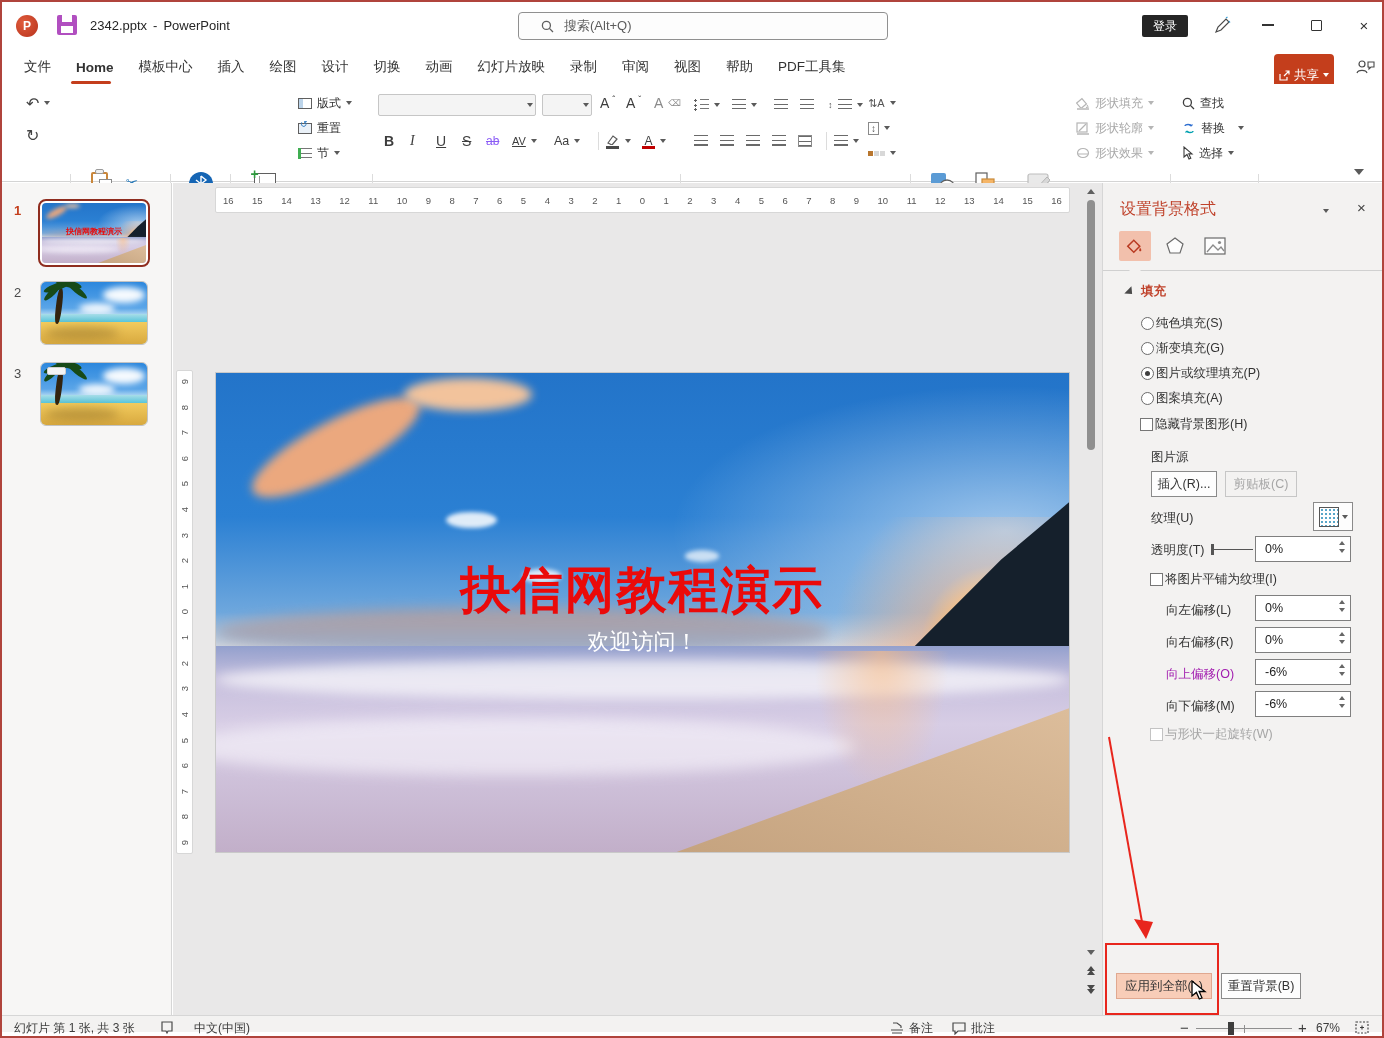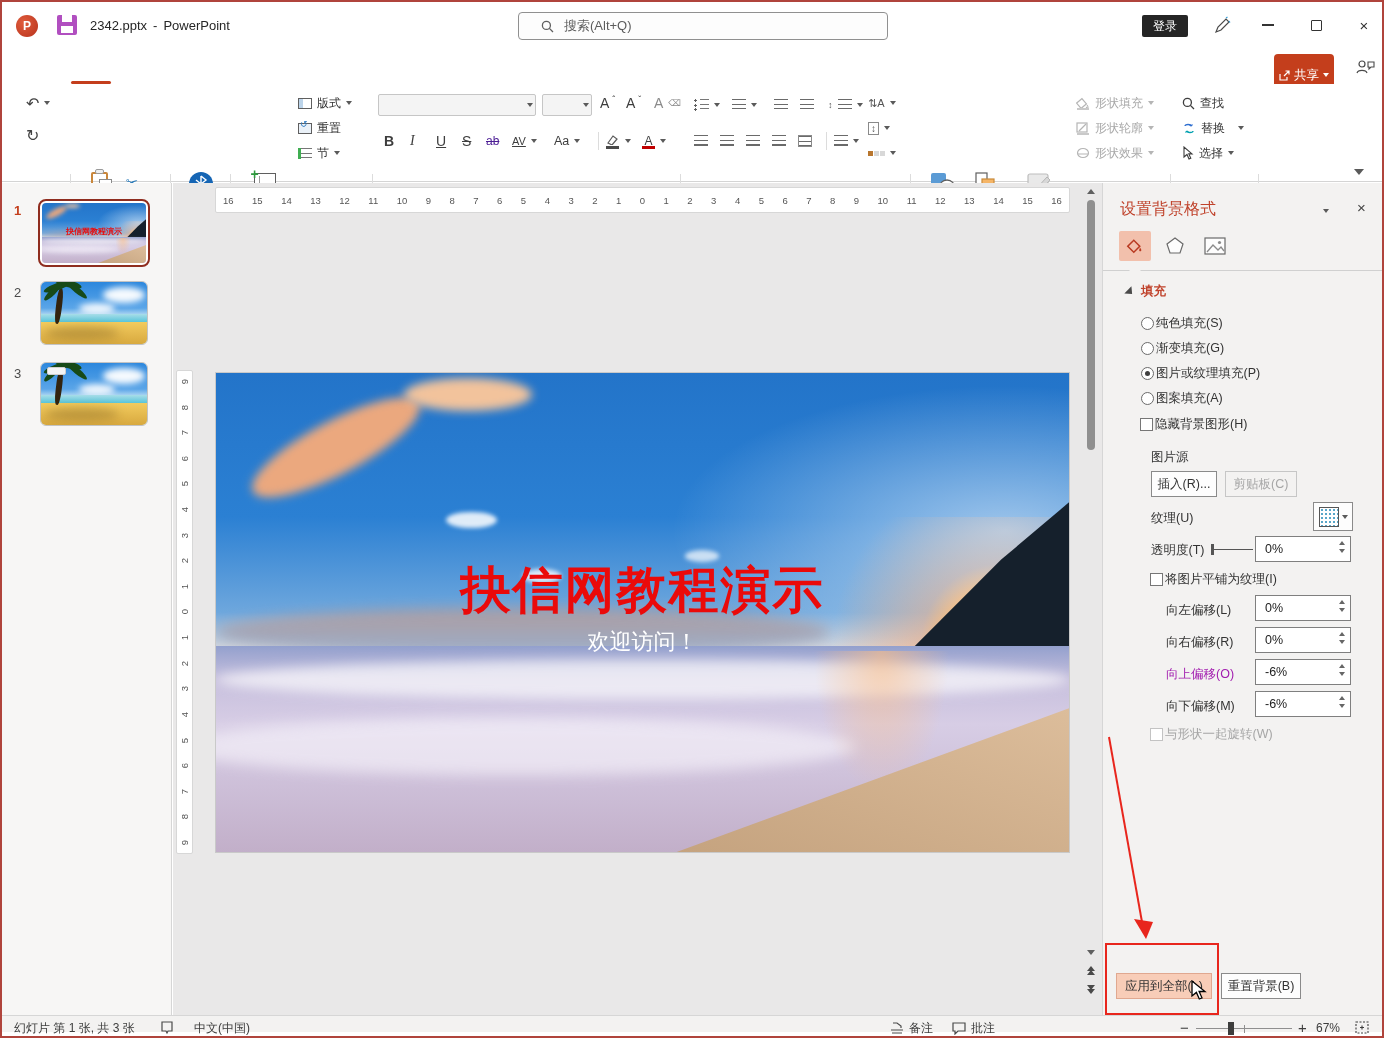--- a/index.html
+++ b/index.html
@@ -104,20 +104,36 @@
     <div class="abs" style="left:1249px;top:8px;width:34px;height:30px;display:flex;align-items:center;justify-content:center">
         <div style="width:12px;height:1.5px;background:#333"></div>
       </div>
     <div class="abs" style="left:1297px;top:8px;width:34px;height:30px;display:flex;align-items:center;justify-content:center">
         <div style="width:11px;height:11px;border:1.3px solid #333;border-radius:1px"></div>
       </div>
     <div class="abs" style="left:1345px;top:8px;width:34px;height:30px;display:flex;align-items:center;justify-content:center;font-size:15px;color:#333">×</div>
   </div>
 
   <div class="abs" style="left:0;top:48px;width:1380px;height:34px;background:#fff">
+    <div style="position:absolute;left:22px;top:8px;display:flex;gap:25px;align-items:center">
+      <span class="tab">文件</span>
+      <span class="tab" style="font-weight:700">Home</span>
+      <span class="tab">模板中心</span>
+      <span class="tab">插入</span>
+      <span class="tab">绘图</span>
+      <span class="tab">设计</span>
+      <span class="tab">切换</span>
+      <span class="tab">动画</span>
+      <span class="tab">幻灯片放映</span>
+      <span class="tab">录制</span>
+      <span class="tab">审阅</span>
+      <span class="tab">视图</span>
+      <span class="tab">帮助</span>
+      <span class="tab">PDF工具集</span>
+    </div>
     <div class="abs" style="left:69px;top:31px;width:40px;height:3px;background:#c43e1c;border-radius:2px"></div>
     <div class="abs" style="left:1272px;top:4px;width:60px;height:42px;background:#c43e1c;border-radius:4px;color:#fff;display:flex;align-items:center;justify-content:center;gap:4px;font-size:12.5px">
       <svg width="11" height="11" viewBox="0 0 11 11">
           <path d="M1 4v6h7V7M5 6L10 1M6.5 1H10v3.5" fill="none" stroke="#fff" stroke-width="1.2"></path>
         </svg>
       <span>共享</span>
       <span class="chev" style="border-top-color:#fff"></span>
     </div>
     <div class="abs" style="left:1352px;top:6px">
       <svg width="22" height="22" viewBox="0 0 22 22">
@@ -231,21 +247,21 @@
       </div>
     <div class="row-btn" style="left:408px;top:46px;font-size:14px;font-style:italic;font-family:'Liberation Serif',serif;color:#3d3d3d">
         <span>I</span>
       </div>
     <div class="row-btn" style="left:434px;top:46px;font-size:14px;text-decoration:underline;color:#3d3d3d">
         <span>U</span>
       </div>
     <div class="row-btn" style="left:460px;top:46px;font-size:14px;text-decoration:line-through;color:#3d3d3d">
         <span>S</span>
       </div>
-    <div class="row-btn" style="left:484px;top:46px;font-size:12px;text-decoration:line-through;color:#4c1d95">
+    <div class="row-btn" style="left:484px;top:46px;font-size:12px;text-decoration:line-through;color:#8b5cf6">
         <span>ab</span>
       </div>
     <div class="row-btn" style="left:510px;top:46px;font-size:11px;color:#3d3d3d">
         <span style="text-decoration:underline">AV</span>
         <span class="chev"></span>
       </div>
     <div class="row-btn" style="left:552px;top:46px;font-size:12.5px;color:#3d3d3d">
         <span>Aa</span>
         <span class="chev"></span>
       </div>

